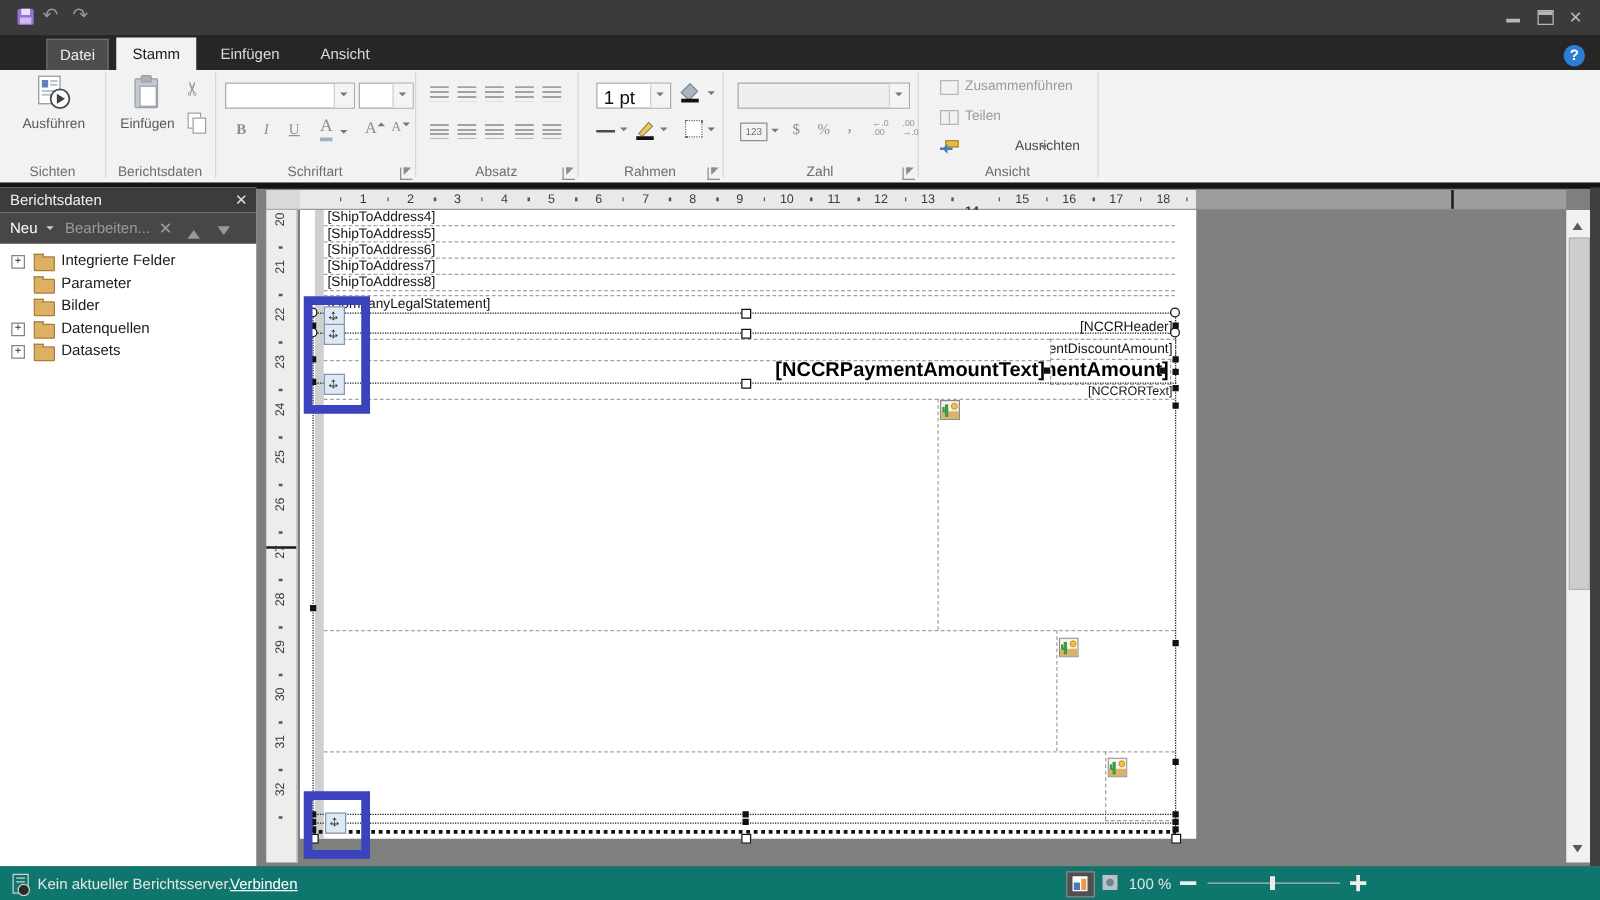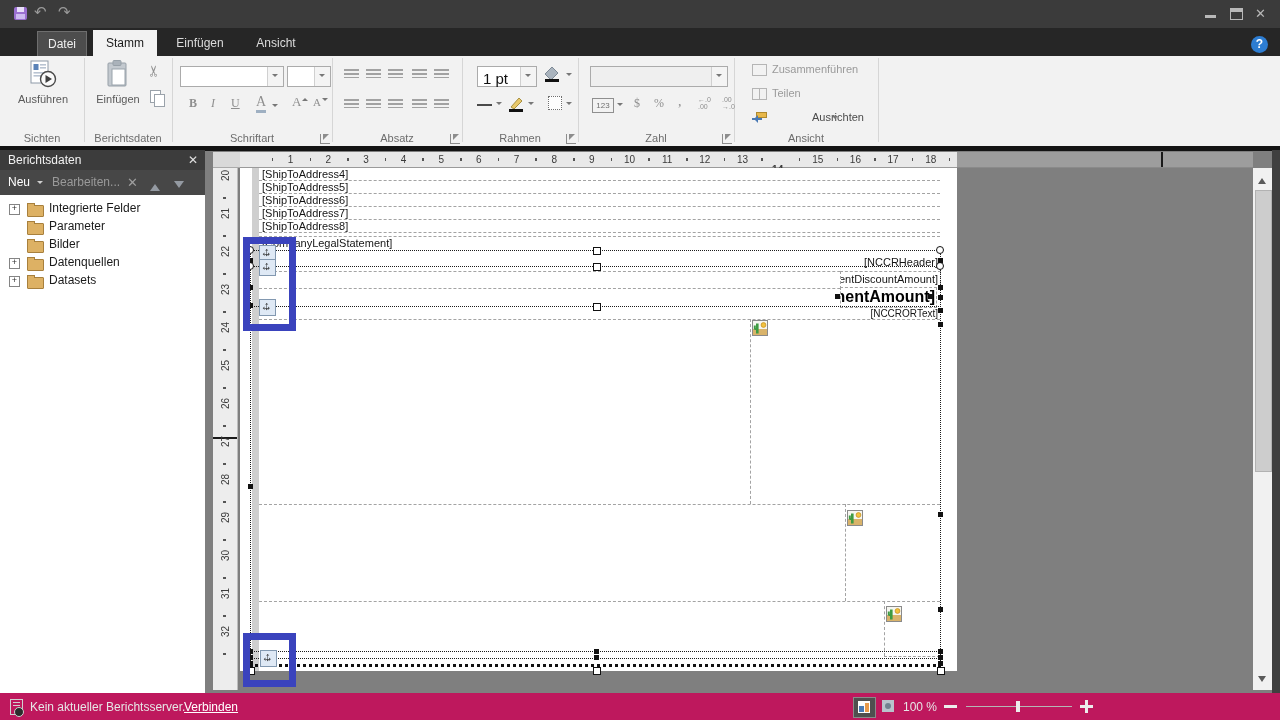--- a/index.html
+++ b/index.html
@@ -49,21 +49,21 @@
   .hw{width:6px;height:6px;background:#fff;border:1px solid #111;}
   .hwc{border-radius:50%;}
   .ft{font-size:11px;color:#151515;}
   .moveico{width:15px;height:15px;background:#dfe9f5;border:1px solid #8298b0;color:#2c2c2c;}
   .moveico span{position:absolute;left:0;top:0;width:13px;height:13px;text-align:center;line-height:13px;font-size:12px;}
   .bluerect{border:7px solid #3a43bd;background:transparent;z-index:60;}
   
   .sbar{left:1253px;top:168px;width:19px;height:522px;background:#f1f1f1;}
   .sthumb{left:1255px;top:190px;width:15px;height:280px;background:#cdcdcd;border:1px solid #b2b2b2;}
   
-  .status{left:0;top:693px;width:1280px;height:27px;background:#be185d;color:#e6e6e6;font-size:12px;}
+  .status{left:0;top:693px;width:1280px;height:27px;background:#0f766e;color:#e6e6e6;font-size:12px;}
   .zoomtrack{background:#b5b5b5;height:1px;}
 </style>
 </head>
 <body>
 
 <div id="app">
 
   <div class="a titlebar">
     <div class="a" style="left:14px;top:7px;width:13px;height:13px;background:#9a6fd0;border-radius:2px;">
       <div class="a" style="left:3px;top:0;width:7px;height:5px;background:#e8defa;"></div>
@@ -407,20 +407,21 @@
   <div class="a ft nw" style="left:262px;top:168px;">[ShipToAddress4]</div>
   <div class="a ft nw" style="left:262px;top:181px;">[ShipToAddress5]</div>
   <div class="a ft nw" style="left:262px;top:194px;">[ShipToAddress6]</div>
   <div class="a ft nw" style="left:262px;top:207px;">[ShipToAddress7]</div>
   <div class="a ft nw" style="left:262px;top:220px;">[ShipToAddress8]</div>
   <div class="a ft nw" style="left:262px;top:237px;">[CompanyLegalStatement]</div>
   <div class="a ft nw" style="left:600px;top:256px;width:338px;text-align:right;">[NCCRHeader]</div>
   <div class="a" style="left:840px;top:271px;width:99px;height:16px;border:1px dashed #a3a3a3;background:#fff;overflow:hidden;">
     <span class="a ft nw" style="right:2px;top:1px;">[NCCRPaymentDiscountAmount]</span>
   </div>
+  <div class="a nw" style="left:430px;top:288px;width:406px;text-align:right;font-size:16px;font-weight:bold;color:#000;">[NCCRPaymentAmountText]</div>
   <div class="a" style="left:840px;top:287px;width:95px;height:19px;border:1px dashed #a3a3a3;background:#fff;overflow:hidden;">
     <span class="a nw" style="right:1px;top:0;font-size:16px;font-weight:bold;color:#000;">[NCCRPaymentAmount]</span>
   </div>
   <div class="a nw" style="left:700px;top:308px;width:238px;text-align:right;font-size:10px;color:#151515;">[NCCRORText]</div>
 
   <svg class="a" style="left:752px;top:320px;" width="16" height="16">
     <rect x="0.5" y="0.5" width="15" height="15" fill="#f6f6f0" stroke="#8a8a8a"></rect>
     <rect x="1" y="9" width="14" height="6" fill="#d9b36a"></rect>
     <circle cx="11.5" cy="5" r="2.4" fill="#f2c23e" stroke="#c89020" stroke-width="0.8"></circle>
     <rect x="4" y="3.5" width="2.6" height="10" fill="#3e9b42"></rect>

